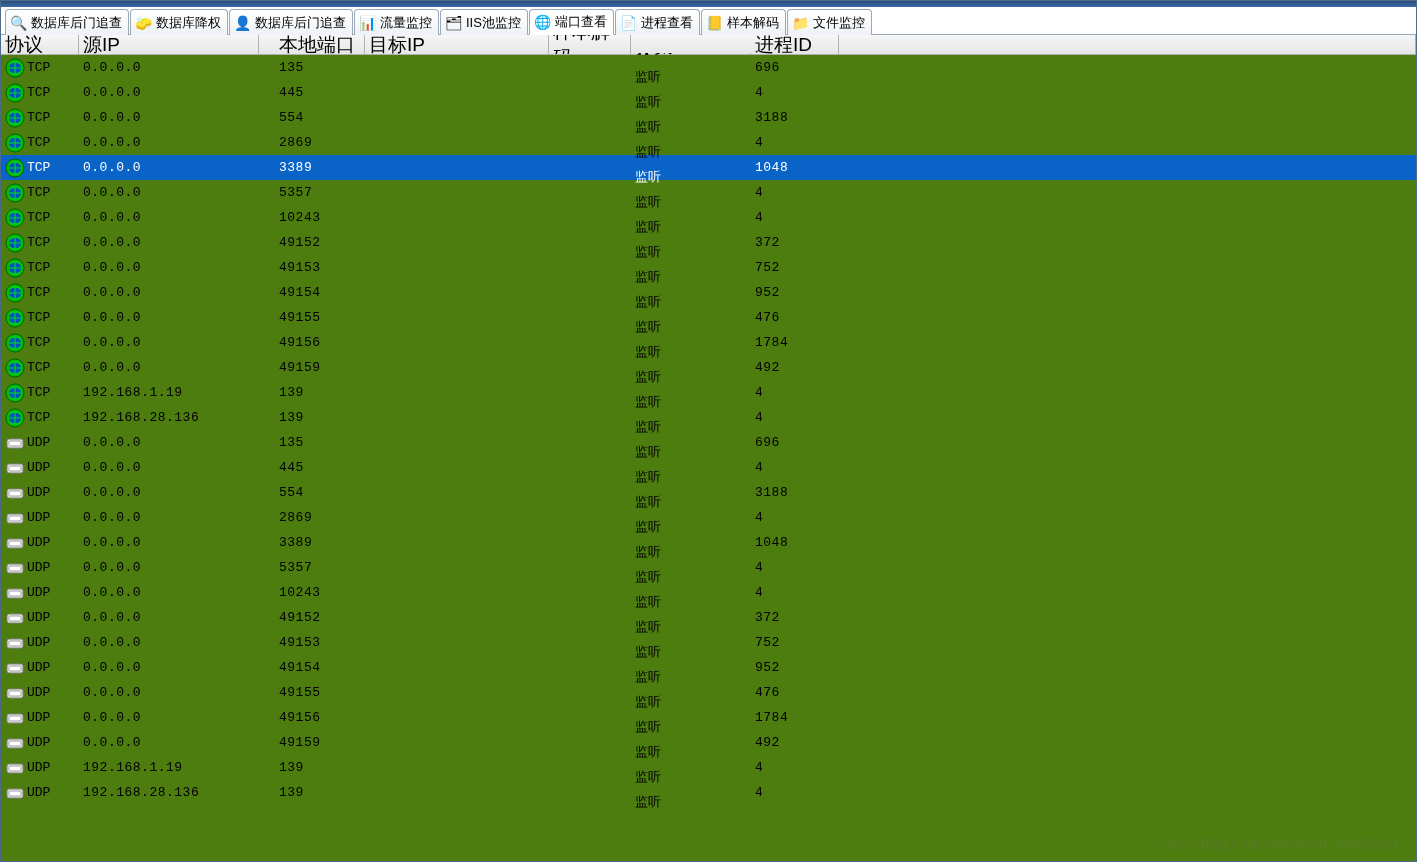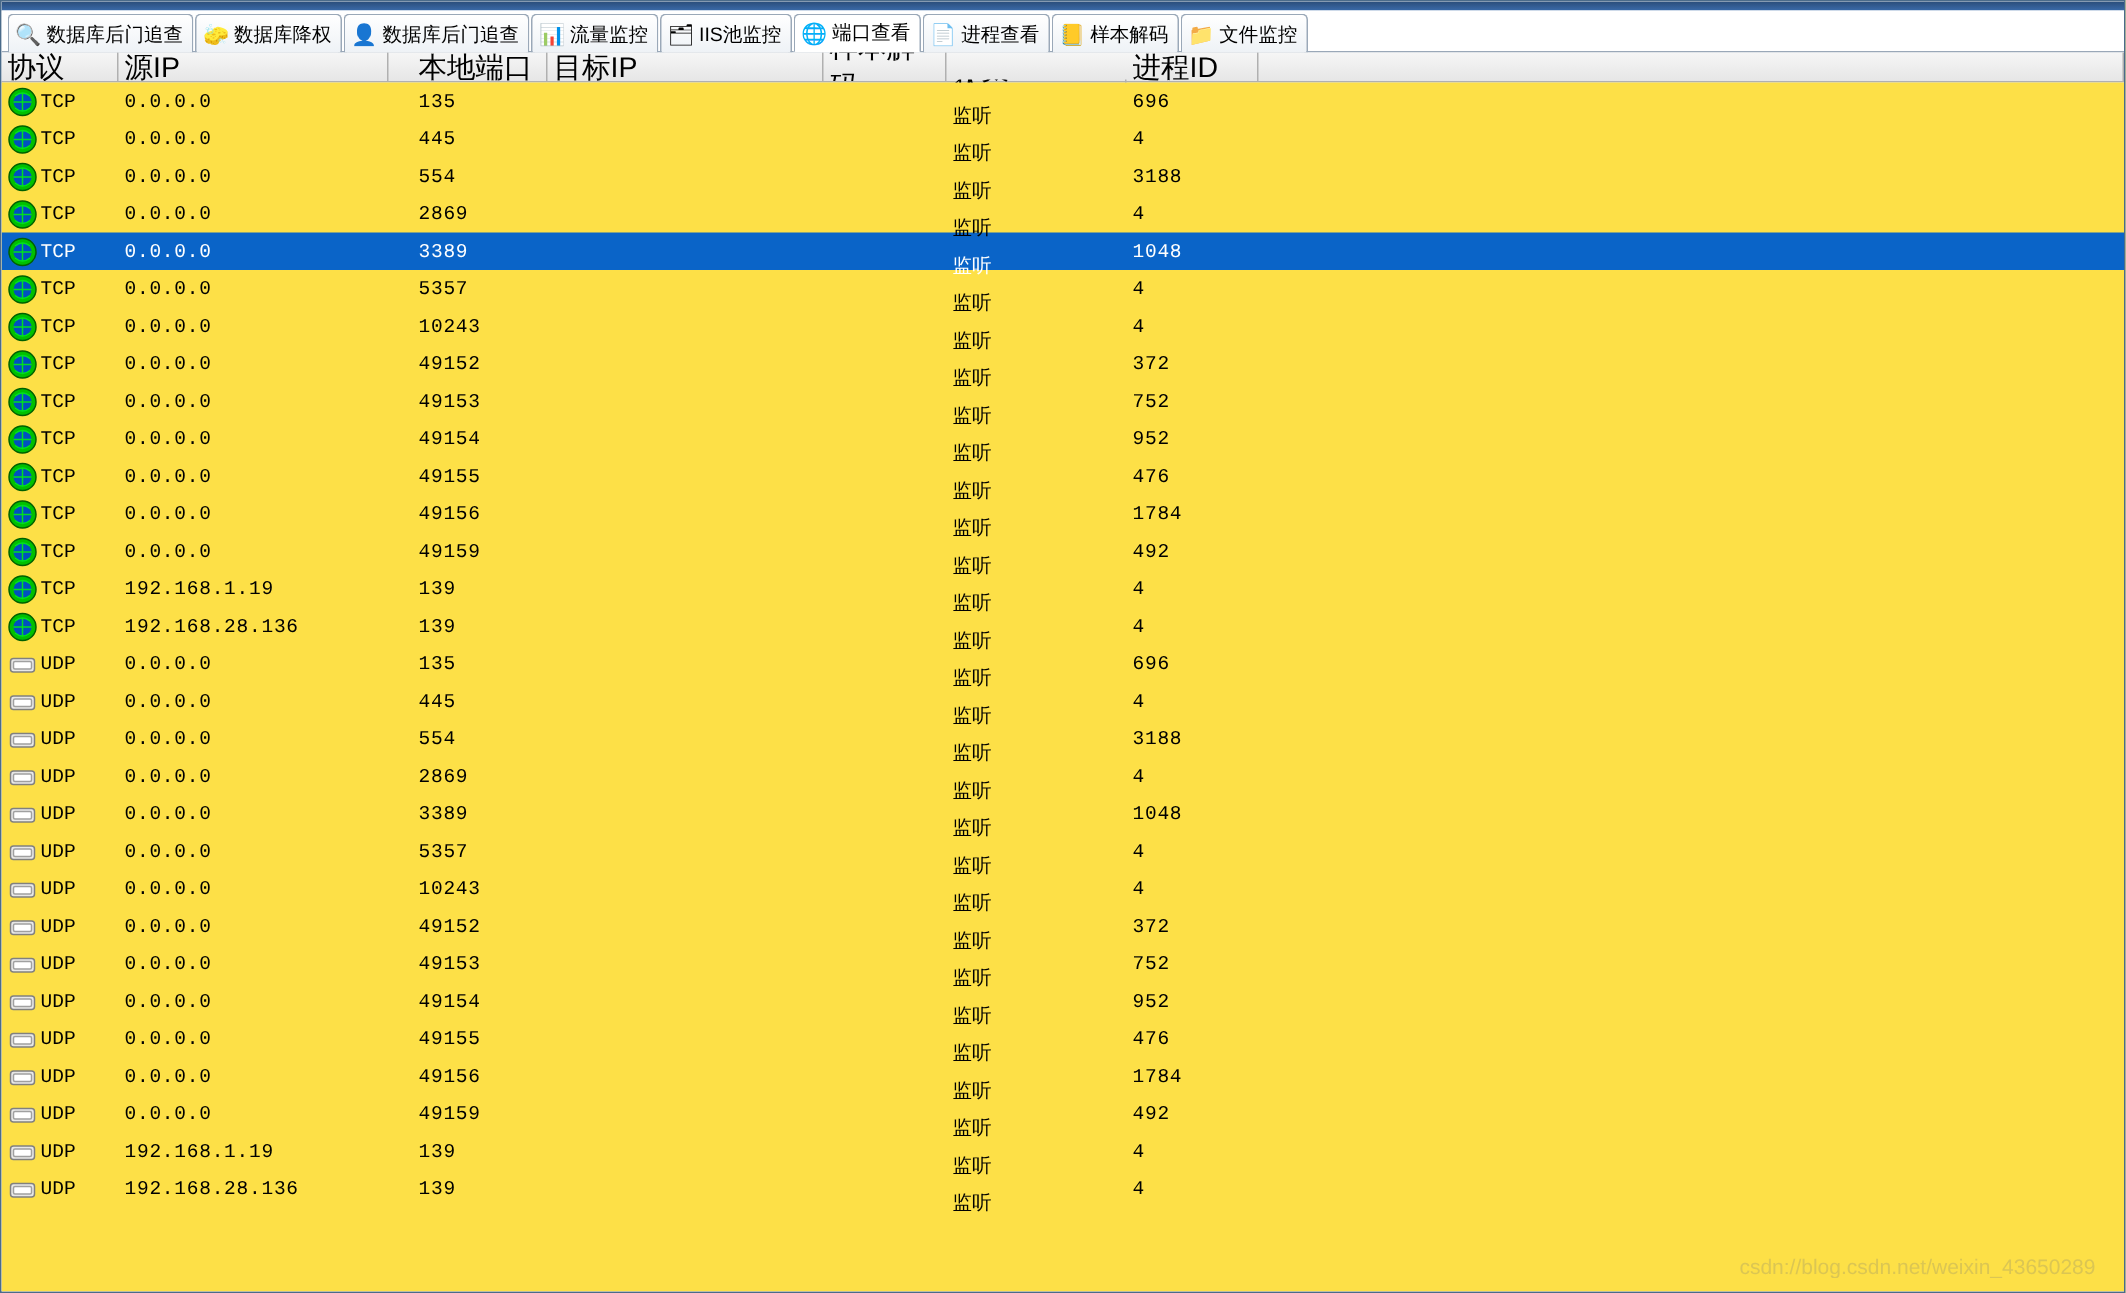--- a/index.html
+++ b/index.html
@@ -67,21 +67,21 @@
     padding: 1px 4px;
     font-size: 19px;
     color: #000;
     display: flex;
     align-items: center;
     overflow: hidden;
   }
   .table-body {
     height: calc(100% - 6px - 28px - 20px);
     overflow-y: scroll;
-    background: #fde047;
+    background: #4d7c0f;
   }
   .row {
     display: flex;
     height: 25px;
     align-items: center;
     font-size: 13px;
     color: #000;
   }
   .row.selected {
     background: #0a64c8;

